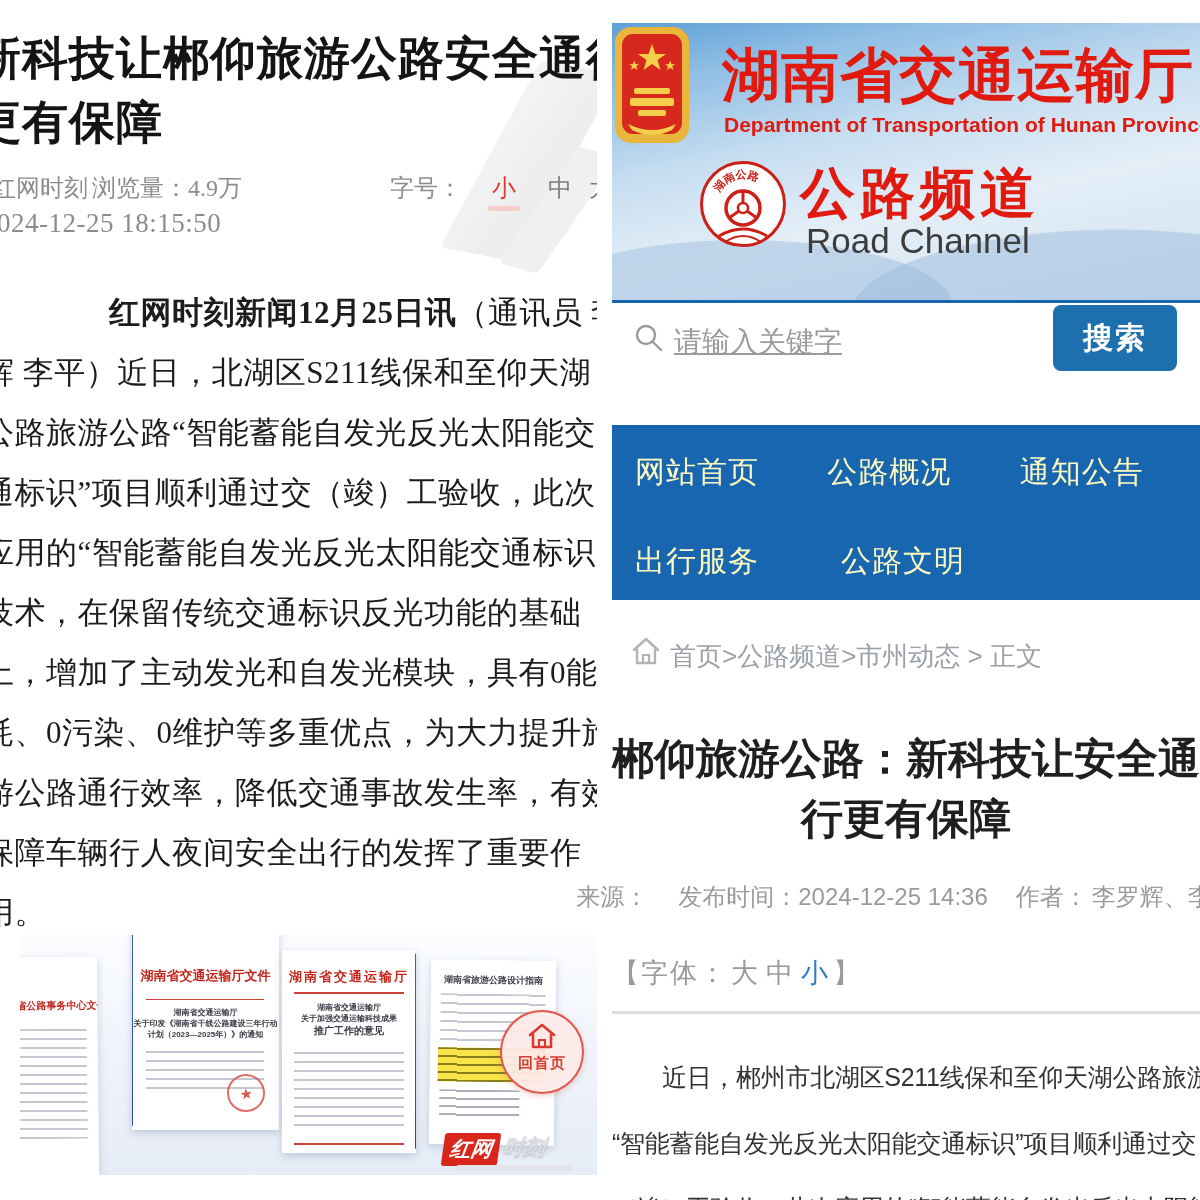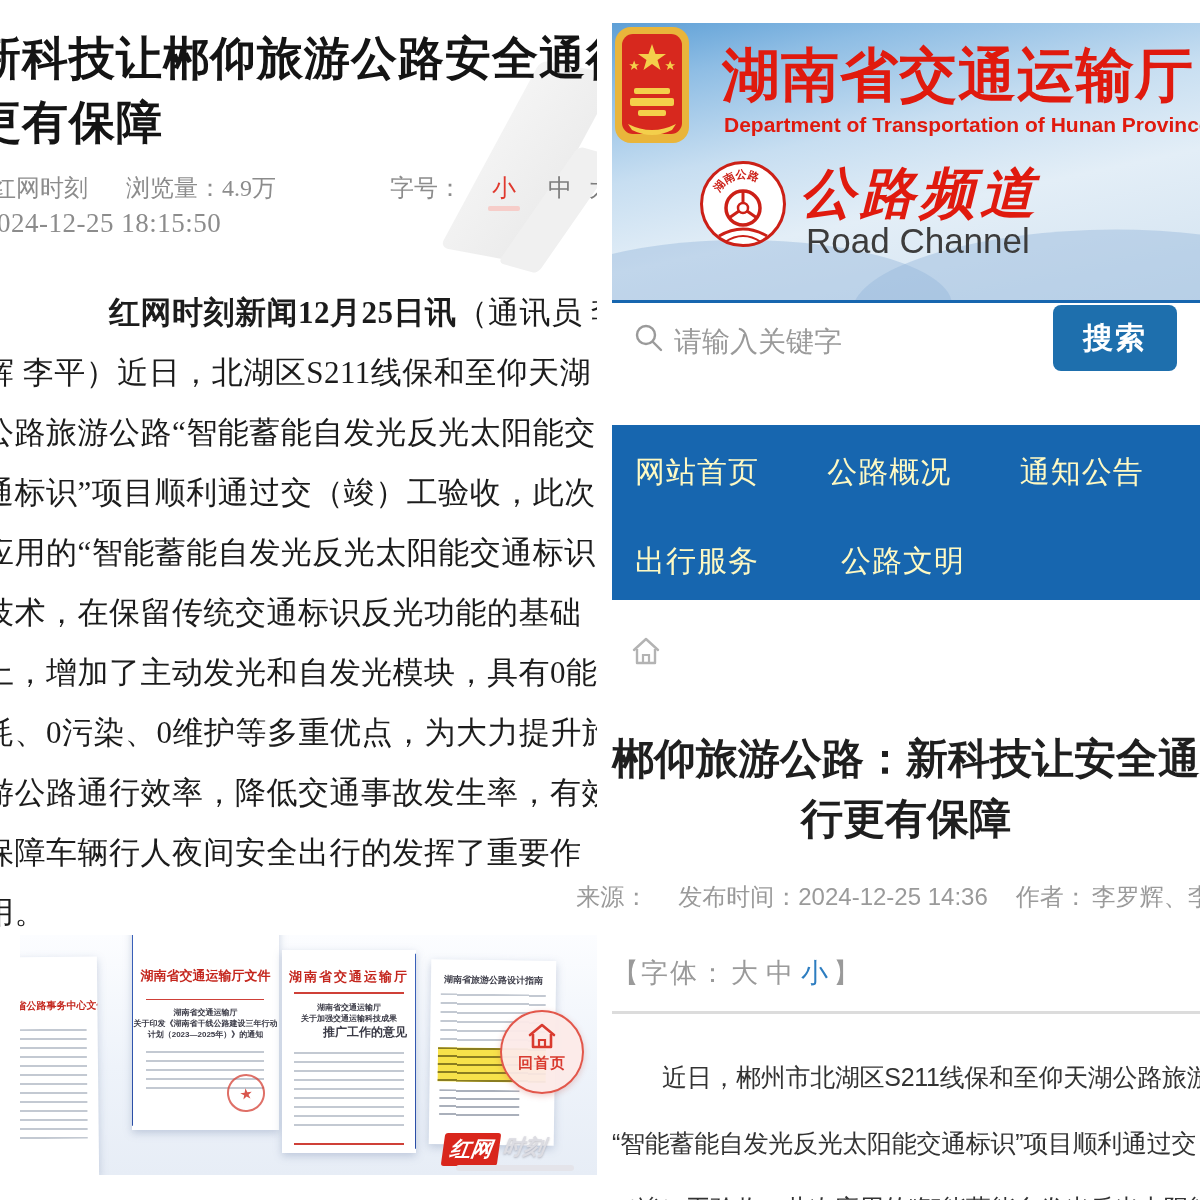--- a/index.html
+++ b/index.html
@@ -13,21 +13,21 @@
 
   
   .left-page{position:absolute;left:-25px;top:0;width:622px;height:1200px;overflow:hidden;background:#fff;}
   .lp-wm1{left:512px;top:66px;width:84px;height:190px;background:linear-gradient(100deg,#f4f4f4,#ebebeb);transform:skewX(-20deg) rotate(10deg);border-radius:8px;}
   .lp-wm2{left:560px;top:150px;width:46px;height:120px;background:#f0f0f0;transform:skewX(-24deg) rotate(14deg);border-radius:6px;}
   .lp-title{left:0;width:900px;font-weight:700;font-size:46px;color:#141414;white-space:nowrap;letter-spacing:1px;}
   .lp-title.l1{top:28px;}
   .lp-title.l2{top:92px;}
   .lp-meta{top:172px;height:32px;font-size:24px;color:#8c8c8c;}
   .lp-src{left:17px;}
-  .lp-views{left:117px;margin-left:34px;}
+  .lp-views{left:117px;}
   .lp-views .v{font-family:"Liberation Serif",serif;}
   .lp-fz-label{left:415px;}
   .fz-opt{width:30px;text-align:center;color:#7d7d7d;cursor:pointer;}
   .fz-s{left:514px;color:var(--sel-red);}
   .fz-s::after{content:"";position:absolute;left:-1px;right:-1px;bottom:-7px;height:5px;background:#f6cdc9;border-radius:2px;}
   .fz-m{left:570px;}
   .fz-l{left:611px;}
   .lp-date{left:8px;top:208px;font-family:"Liberation Serif",serif;font-size:27px;color:#8c8c8c;letter-spacing:.5px;white-space:nowrap;}
   .lp-line{left:8px;width:900px;font-family:"Liberation Serif",serif;font-size:31px;color:#1c1c1c;white-space:nowrap;letter-spacing:.5px;}
   .lp-line .lead{font-weight:700;margin-left:36px;}
@@ -59,24 +59,24 @@
 
   
   .right-page{position:absolute;left:612px;top:23px;width:588px;height:1177px;background:#fff;}
   .banner{left:0;top:0;width:600px;height:277px;overflow:hidden;background:linear-gradient(168deg,#5d9fd6 0%,#8ebde4 16%,#c7def1 40%,#e3eef7 62%,#d2e2f0 100%);}
   .mtn{position:absolute;background:rgba(150,185,220,.45);border-radius:50%;}
   .mtn1{left:-80px;bottom:-70px;width:420px;height:130px;}
   .mtn2{left:240px;bottom:-80px;width:480px;height:150px;transform:rotate(-2deg);}
   .bn-title{left:110px;top:14px;font-size:58px;font-weight:700;color:var(--red);white-space:nowrap;letter-spacing:1px;}
   .bn-sub{left:112px;top:90px;font-size:21px;font-weight:700;color:var(--red);white-space:nowrap;}
   .bn-logo{left:88px;top:138px;width:86px;height:86px;background:#fff;border:3px solid #cc2017;border-radius:50%;}
-  .bn-channel{left:188px;top:134px;font-size:55px;font-weight:700;color:var(--red);letter-spacing:5px;white-space:nowrap;font-style:italic;}
+  .bn-channel{left:188px;top:134px;font-size:55px;font-weight:700;color:var(--red);letter-spacing:5px;white-space:nowrap;}
   .bn-channel-en{left:194px;top:198px;font-size:35px;font-weight:500;color:#3c3c3c;white-space:nowrap;font-family:"Liberation Sans",sans-serif;}
   .search-row{left:0;top:277px;width:600px;height:75px;background:#fff;border-top:3px solid var(--nav-blue);}
-  .search-ph{position:absolute;left:62px;top:20px;font-size:28px;color:#9a9a9a;}
+  .search-ph{position:absolute;left:62px;top:20px;font-size:28px;color:#9a9a9a;text-decoration:underline;}
   .search-btn{position:absolute;left:441px;top:2px;width:124px;height:66px;background:var(--btn-blue);border-radius:8px;color:#fff;font-size:30px;font-weight:700;text-align:center;line-height:66px;cursor:pointer;letter-spacing:2px;}
   .nav{left:0;top:402px;width:600px;height:175px;background:var(--nav-blue);padding:27px 0 0 23px;}
   .nav-row{display:flex;}
   .nav-row+.nav-row{margin-top:48px;}
   .nav-item{width:206px;color:#fef9c3;font-size:30px;cursor:pointer;letter-spacing:1px;}
   .crumb-icon{left:18px;top:612px;}
   .crumb-text{left:58px;top:616px;font-size:26px;color:#9aa0a6;white-space:nowrap;cursor:pointer;}
   .art-title{left:0;width:588px;text-align:center;font-size:42px;line-height:60px;font-weight:700;color:#1f1f1f;white-space:nowrap;}
   .art-title.l1{top:706px;}
   .art-title.l2{top:766px;}
@@ -136,21 +136,21 @@
       <div class="doc-sub" style="font-size:8px;">计划（2023—2025年）》的通知</div>
       <div class="bars" style="left:14px;top:128px;width:118px;height:40px;"></div>
       <div class="seal" style="right:14px;bottom:18px;">★</div>
     </div>
     <div class="doc doc3">
       <div class="doc-edge-r"></div>
       <div class="doc-title" style="margin-top:18px;font-size:13px;letter-spacing:2px;">湖南省交通运输厅</div>
       <div class="redrule" style="left:12px;top:42px;width:110px;"></div>
       <div class="doc-sub" style="margin-top:16px;font-size:8px;">湖南省交通运输厅</div>
       <div class="doc-sub" style="font-size:8px;">关于加强交通运输科技成果</div>
-      <div class="doc-sub" style="font-size:12px;margin-left:16px;">推广工作的意见</div>
+      <div class="doc-sub" style="font-size:10px;">推广工作的意见</div>
       <div class="bars" style="left:12px;top:102px;width:110px;height:80px;"></div>
       <div class="redrule" style="left:12px;bottom:8px;width:110px;"></div>
     </div>
     <div class="doc doc4">
       <div class="doc-sub" style="margin-top:14px;font-size:9px;">湖南省旅游公路设计指南</div>
       <div class="bars" style="left:10px;top:34px;width:105px;height:50px;"></div>
       <div class="hl" style="left:8px;top:88px;width:108px;height:34px;"></div>
       <div class="bars dark" style="left:10px;top:130px;width:80px;height:30px;"></div>
     </div>
     <div class="abs hw-logo">
@@ -224,20 +224,21 @@
       <div class="nav-item">出行服务</div>
       <div class="nav-item">公路文明</div>
     </div>
   </div>
 
   <svg class="abs crumb-icon" width="32" height="32" viewBox="0 0 32 32">
     <path d="M4 15 L16 4 L28 15" fill="none" stroke="#b3b3b3" stroke-width="2.4" stroke-linecap="round" stroke-linejoin="round"></path>
     <path d="M7 14 V28 H25 V14" fill="none" stroke="#b3b3b3" stroke-width="2.4" stroke-linejoin="round"></path>
     <path d="M13 28 V20 H19 V28" fill="none" stroke="#b3b3b3" stroke-width="2.2"></path>
   </svg>
+  <div class="abs crumb-text">首页&gt;公路频道&gt;市州动态 &gt; 正文</div>
 
   <div class="abs art-title l1">郴仰旅游公路：新科技让安全通</div>
   <div class="abs art-title l2">行更有保障</div>
 
   <div class="abs art-meta">
     <span>来源：</span>
     <span class="gap30">发布时间：</span>
     <span>2024-12-25 14:36</span>
     <span class="gap12">作者：</span>
     <span class="gap4">李罗辉、李平</span>

